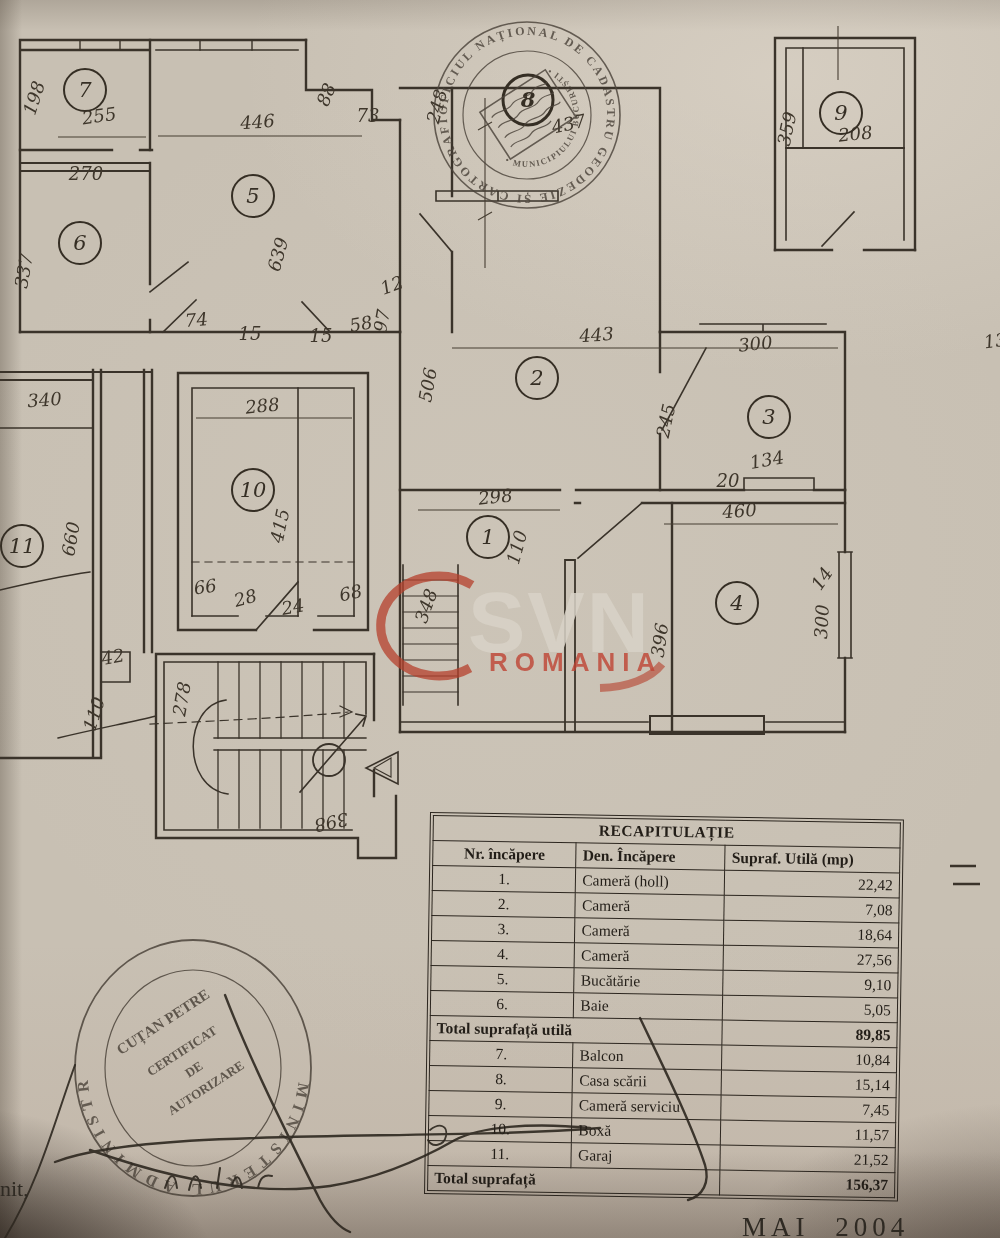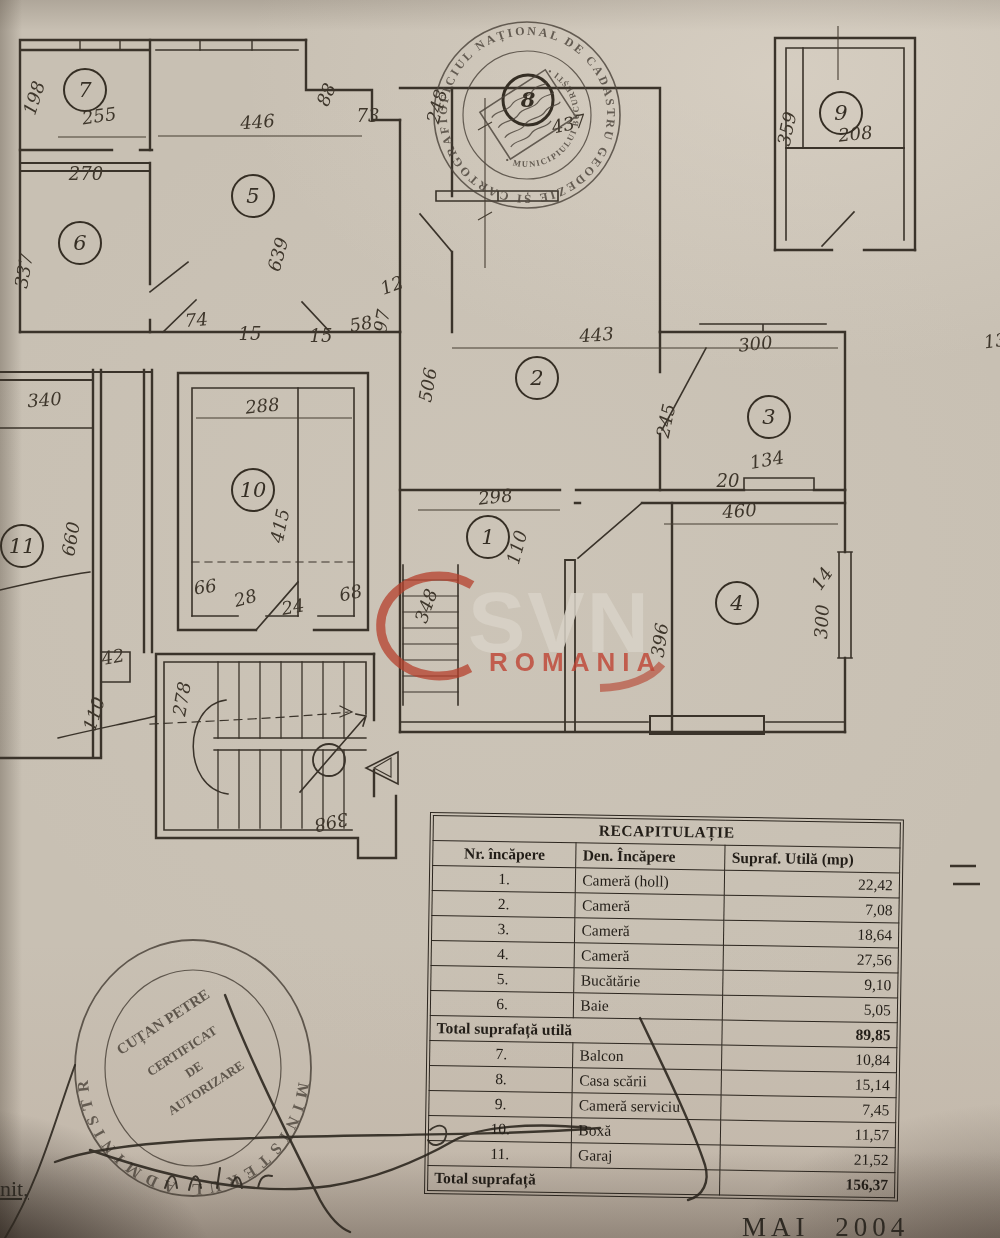--- a/index.html
+++ b/index.html
@@ -30,21 +30,21 @@
   table.recap{border-collapse:collapse;width:100%;color:#231e18;}
   table.recap td,table.recap th{border:1.4px solid #2c261f;padding:1px 6px;height:22px;
     font-size:15.5px;line-height:1.05;}
   .t-title{font-weight:bold;font-size:17px;text-align:center;letter-spacing:.5px;height:24px;}
   .t-head{font-weight:bold;}
   .c-nr{width:140px;text-align:center;}
   .c-name{width:146px;text-align:left;}
   .c-area{width:176px;text-align:right;padding-right:10px;}
   .totalcell{font-weight:bold;}
   
-  .frag{position:absolute;left:0px;top:1176px;font-size:22px;color:#2f2a23;font-style:normal;text-decoration:underline;}
+  .frag{position:absolute;left:0px;top:1176px;font-size:22px;color:#2f2a23;font-style:normal;}
   .datestamp{position:absolute;left:742px;top:1212px;font-size:27px;color:#2f2a23;letter-spacing:5px;word-spacing:14px;}
 </style>
 </head>
 <body>
 
 <div class="page">
 
   <svg width="1000" height="1238" viewBox="0 0 1000 1238" style="position:absolute;left:0;top:0;">
 
     <defs>

